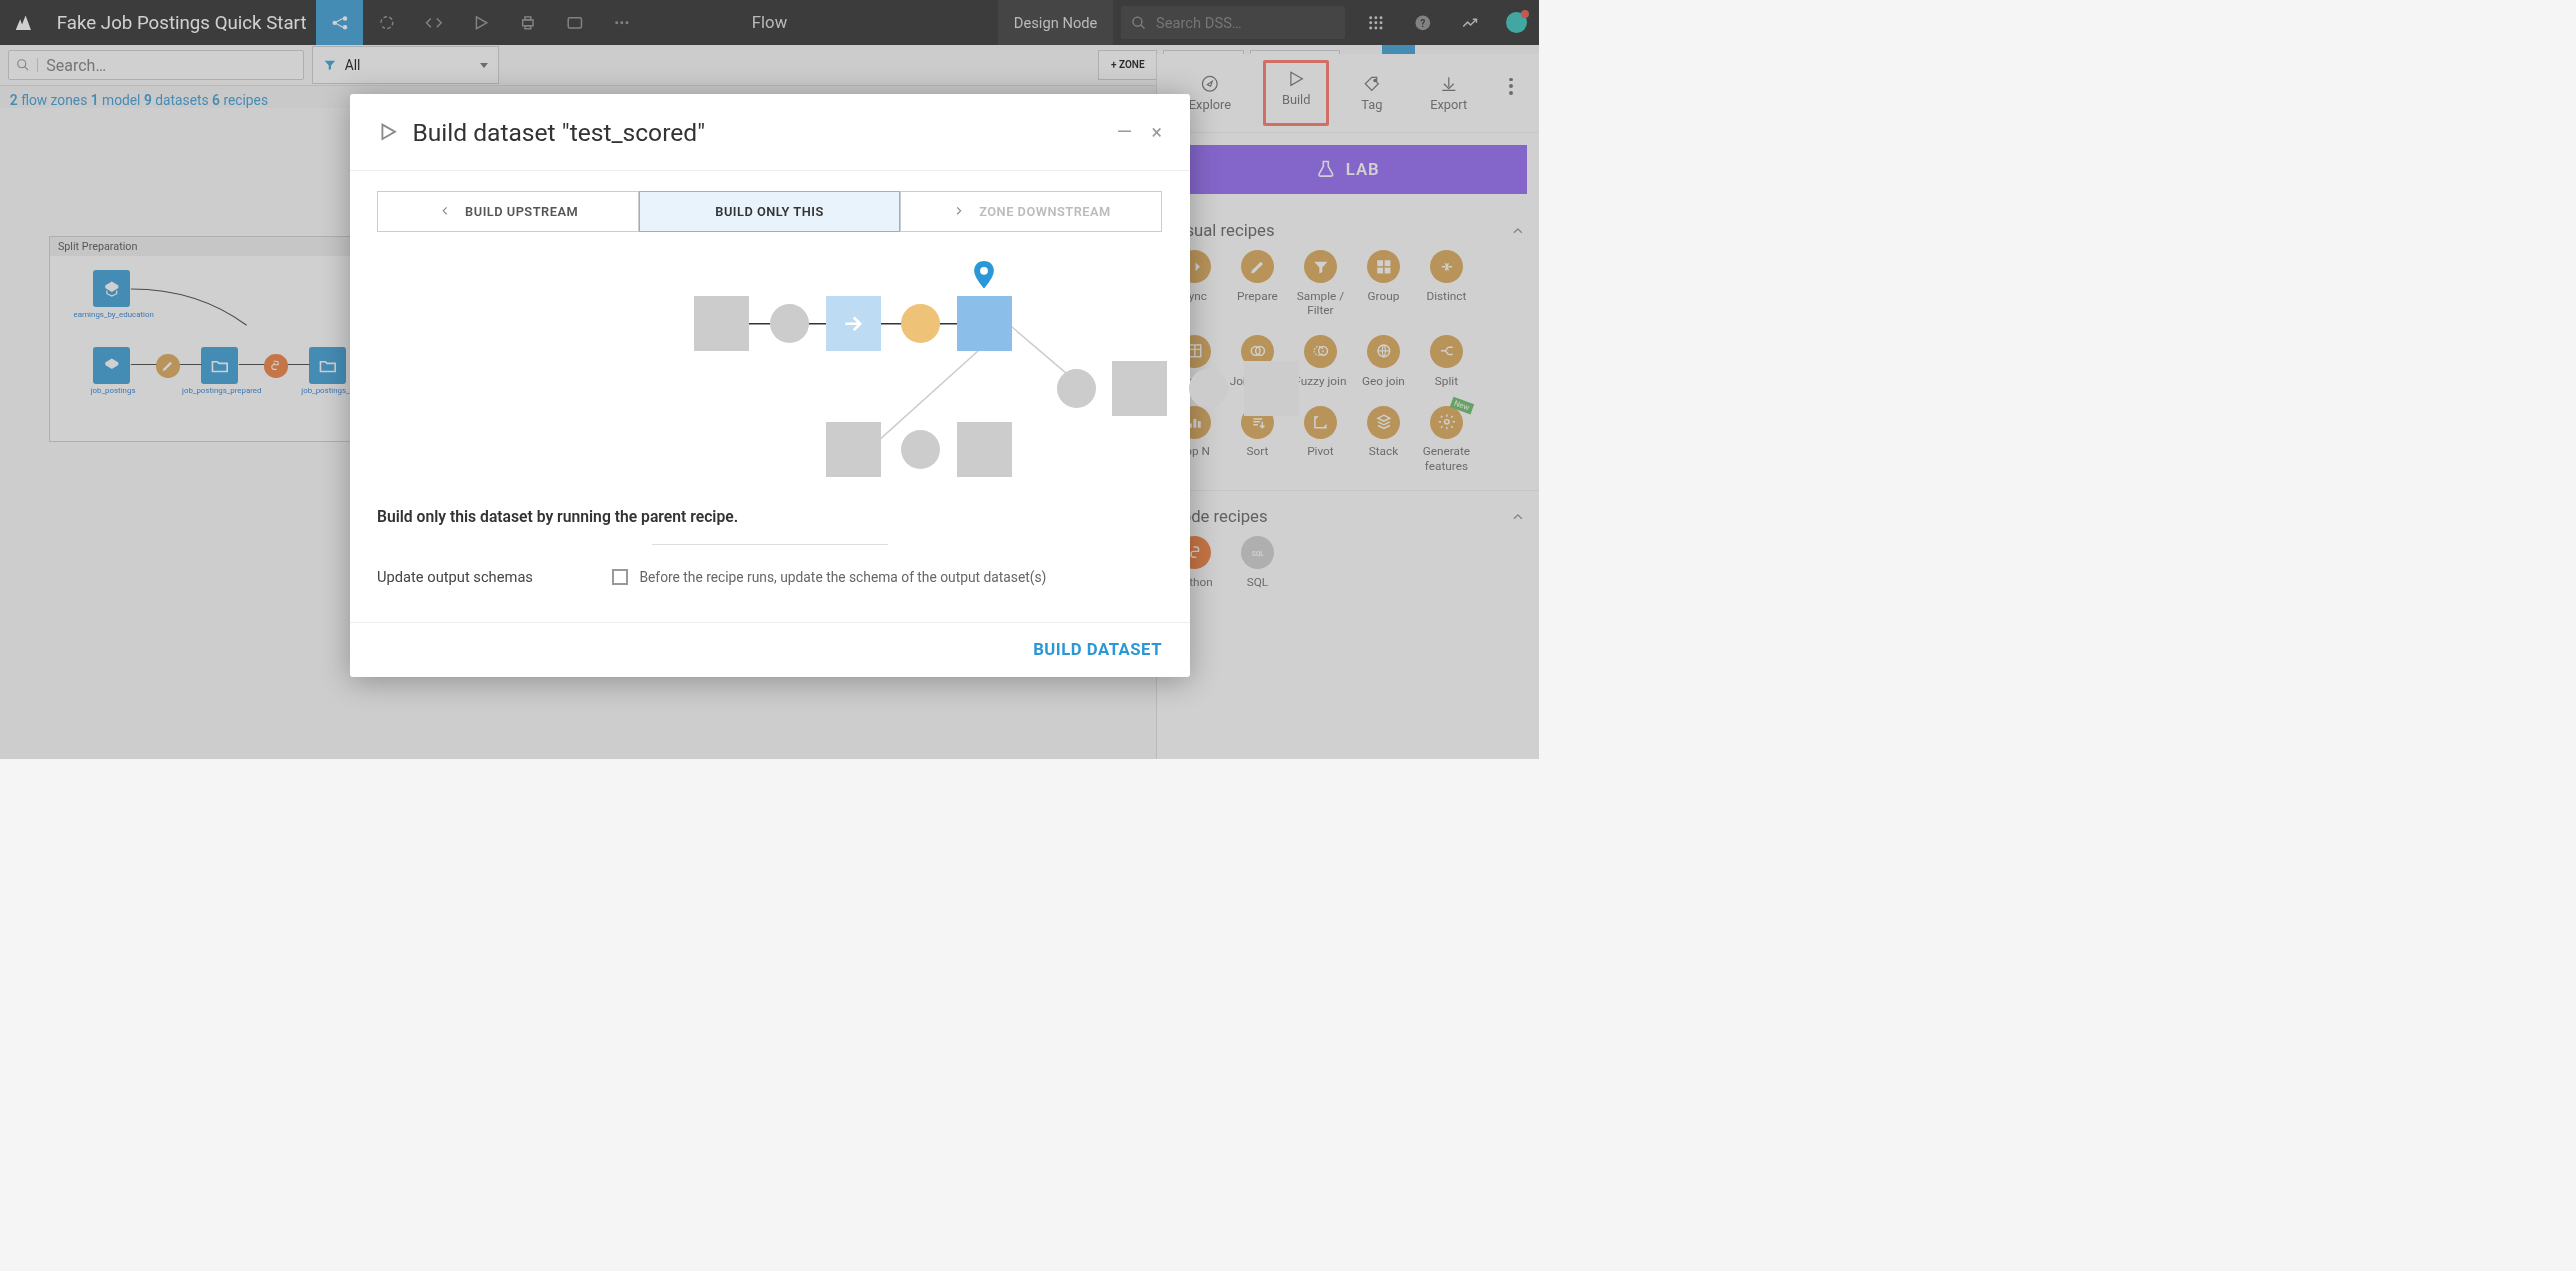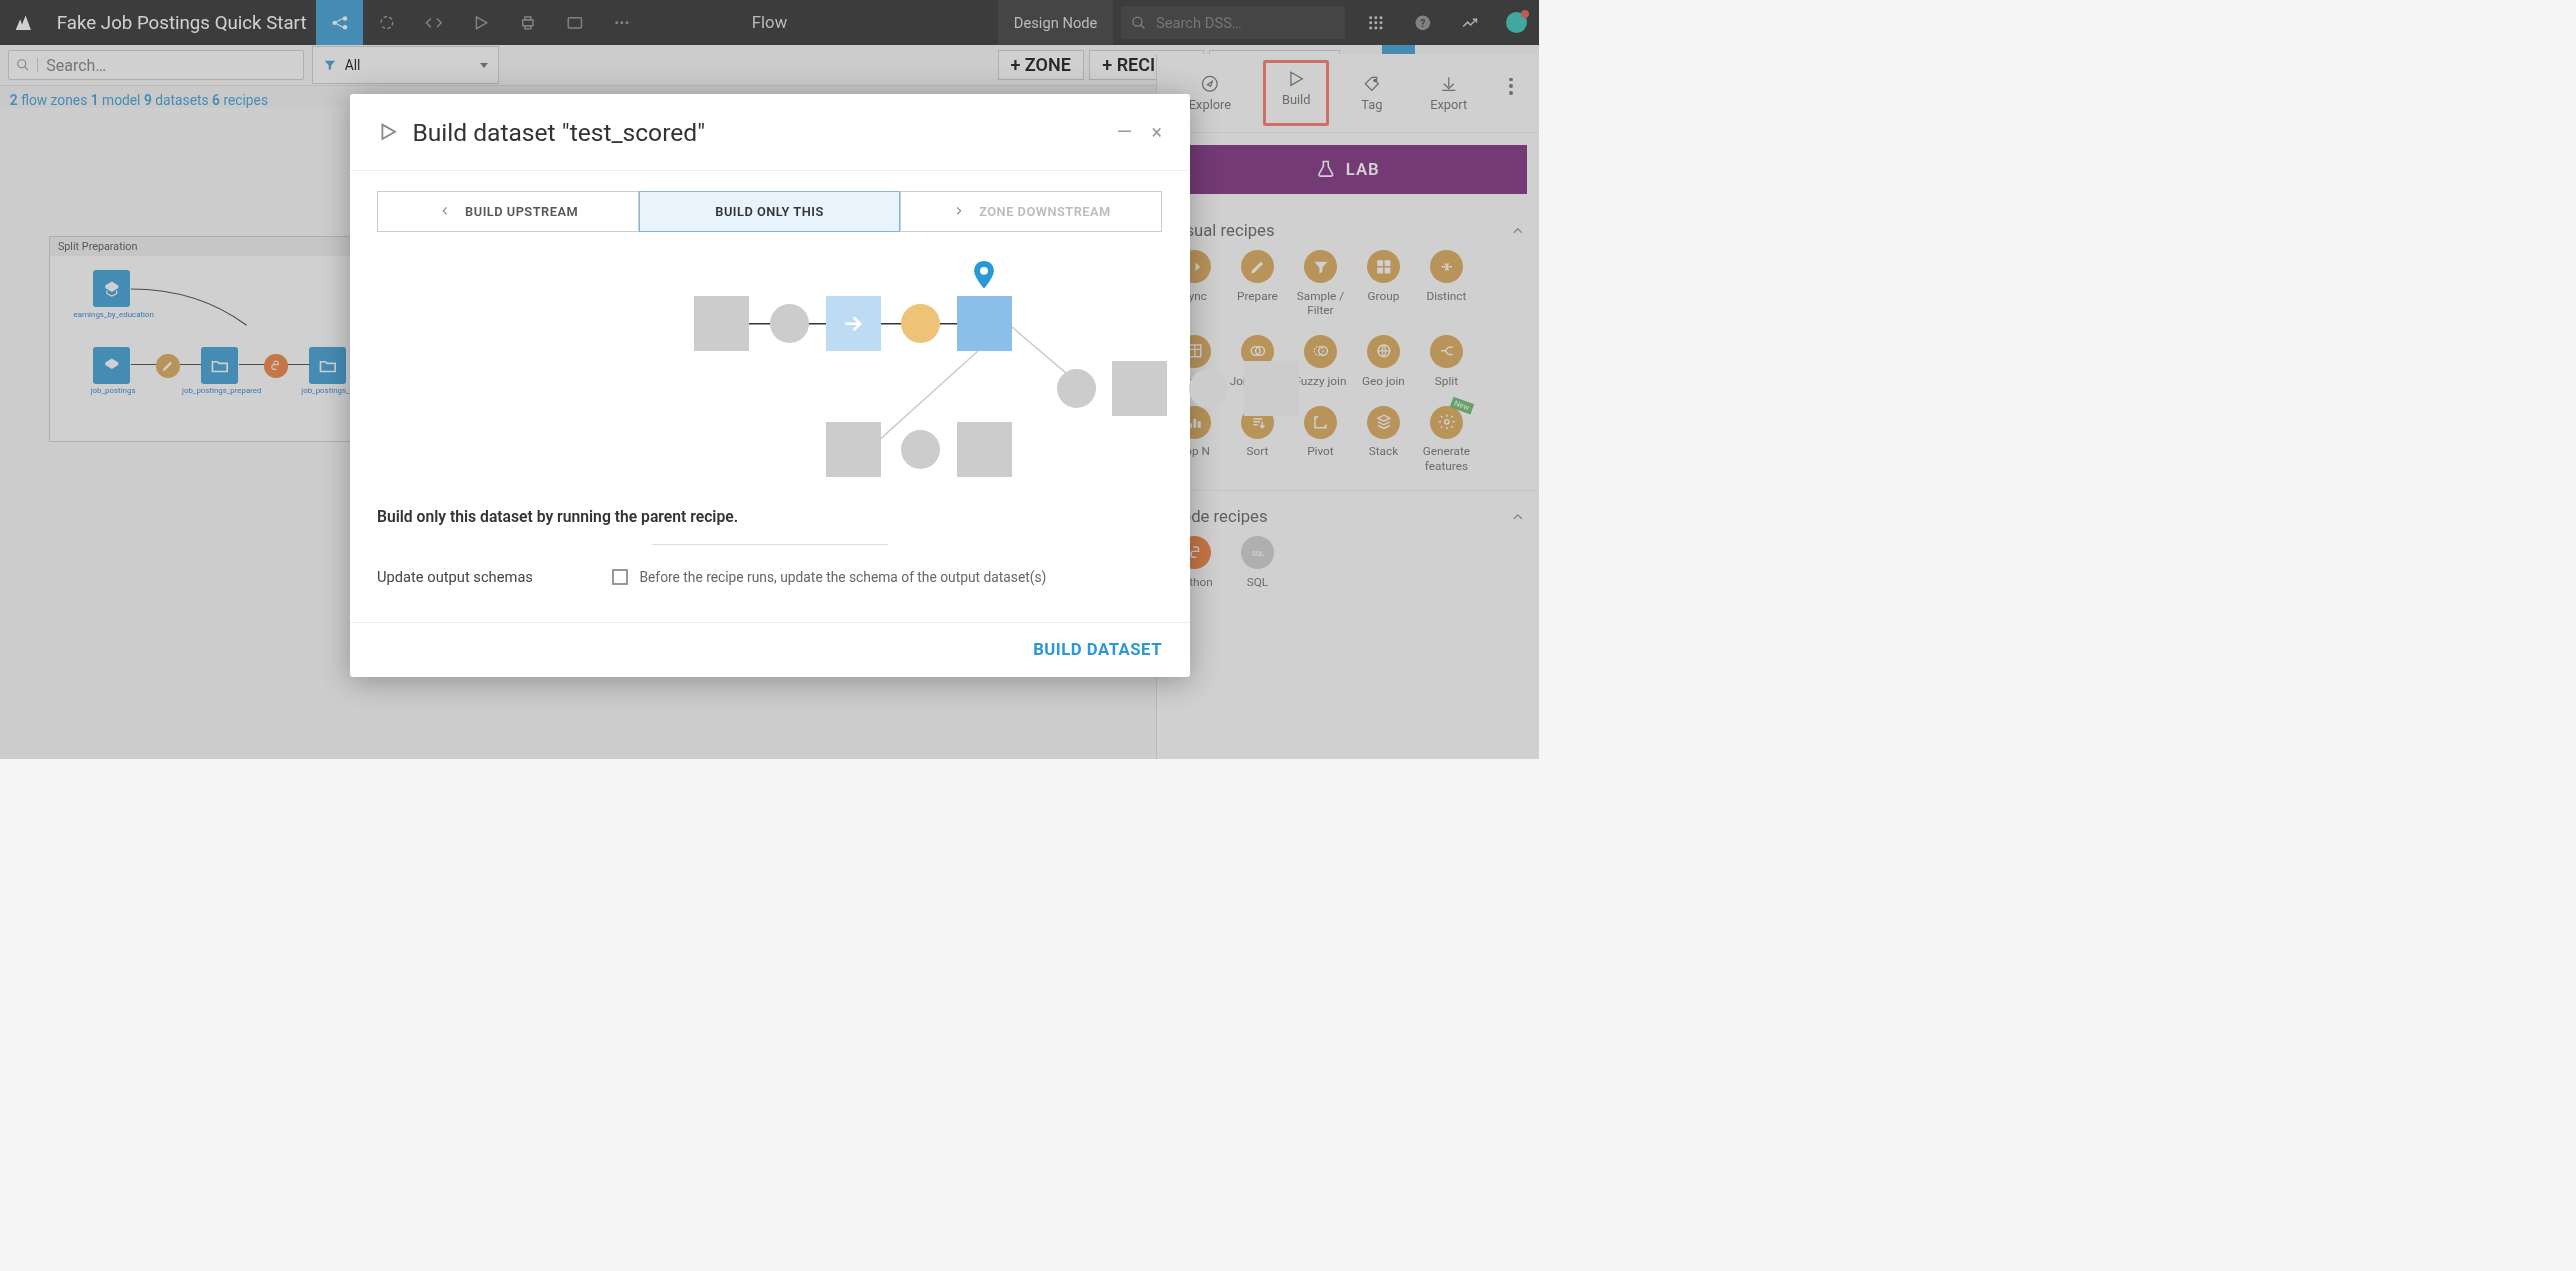--- a/index.html
+++ b/index.html
@@ -20,40 +20,40 @@
 .notif{background:#26c1b5;border-radius:50%;width:21.6px;height:21.6px;position:relative;margin:0 11.8px}
 .notif::after{content:"";position:absolute;top:-2px;right:-2px;width:7.9px;height:7.9px;background:#e84b3c;border-radius:50%}
 .secondbar{height:41px;background:#f9f9f9;border-bottom:1px solid #ddd;display:flex;align-items:center;padding:0 7.9px}
 .search2{display:flex;align-items:center;border:1px solid #ccc;height:29.5px;border-radius:2px;background:#fff}
 .search2-icon{width:29.5px;display:flex;align-items:center;justify-content:center;border-right:1px solid #ccc}
 .search2 input{border:none;outline:none;padding:0 7.9px;width:265px;font-size:16px}
 .filter-btn{margin-left:7.9px;border:1px solid #ccc;height:38px;width:187px;background:#fff;display:flex;align-items:center;padding:0 9.8px;font-size:13.8px}
 .filter-btn svg{width:13.8px;height:13.8px;fill:#2a97d6;margin-right:7.9px}
 .filter-btn .caret{margin-left:auto}
 .secondbar-right{margin-left:auto;display:flex;gap:5.9px;align-items:center}
-.pill{border:1px solid #ccc;background:#fff;height:29.5px;padding:0 11.8px;font-size:18px;font-weight:600;display:flex;align-items:center;gap:5.9px;cursor:pointer}
+.pill{border:1px solid #ccc;background:#fff;height:29.5px;padding:0 11.8px;font-size:10px;font-weight:600;display:flex;align-items:center;gap:5.9px;cursor:pointer}
 .arrow-go{width:29.5px;height:29.5px;display:flex;align-items:center;justify-content:center}
 .folder-tab{background:#2a97d6;width:33px;height:41px;margin-top:-5.9px;display:flex;align-items:center;justify-content:center}
 .ds-name{font-size:16.7px;font-weight:500;padding:0 11.8px}
 .statsline{font-size:13.8px;padding:5.9px 9.8px;color:#666}
 .statsline b{color:#2a97d6;font-weight:600}
 .statsline a{color:#2a97d6;text-decoration:none}
 .canvas{position:absolute;top:108px;left:0;right:0;bottom:0;background:#fafafa}
 .zone-box{position:absolute;left:49px;top:128px;width:305px;height:206px;border:1px solid #ccc;background:#fff}
 .zone-head{background:#f0f0f0;padding:2.9px 7.9px;font-size:10.8px;color:#444}
 .node-sq{width:37px;height:37px;background:#2a97d6;border-radius:2.9px;position:absolute;display:flex;align-items:center;justify-content:center}
 .node-sq svg{fill:#fff;width:19.6px;height:19.6px}
 .node-ci{width:23.6px;height:23.6px;border-radius:50%;background:#dba14a;position:absolute;display:flex;align-items:center;justify-content:center}
 .node-lbl{position:absolute;font-size:7.9px;color:#1976d2;text-align:center;width:79px}
 .rightpanel{position:absolute;right:0;top:54px;bottom:0;width:383px;background:#fff;border-left:1px solid #ddd}
 .action-row{display:flex;justify-content:space-around;padding:13.8px 7.9px;border-bottom:1px solid #eee}
 .action-btn{display:flex;flex-direction:column;align-items:center;gap:3.9px;font-size:12.8px;color:#666;cursor:pointer;padding:5.9px 15.7px}
 .action-btn svg{width:19.6px;height:19.6px;stroke:#666;stroke-width:1.5;fill:none}
 .action-btn.highlighted{border:3.9px solid #ff6b5b;border-radius:2px;margin:-7.9px 0}
-.lab-btn{background:#701a75;color:#fff;height:49px;margin:11.8px;display:flex;align-items:center;justify-content:center;gap:9.8px;font-size:16.7px;font-weight:600;letter-spacing:1px;cursor:pointer}
+.lab-btn{background:#8b5cf6;color:#fff;height:49px;margin:11.8px;display:flex;align-items:center;justify-content:center;gap:9.8px;font-size:16.7px;font-weight:600;letter-spacing:1px;cursor:pointer}
 .section-head{display:flex;align-items:center;padding:15.7px 13.8px 9.8px;font-size:16.7px;color:#555}
 .section-head .chev{margin-left:auto}
 .recipe-grid{display:flex;flex-wrap:wrap;padding:0 5.9px}
 .recipe-item{width:63px;display:flex;flex-direction:column;align-items:center;margin-bottom:17.7px;text-align:center}
 .recipe-icon{width:33px;height:33px;border-radius:50%;background:#dba14a;display:flex;align-items:center;justify-content:center;margin-bottom:5.9px;position:relative}
 .recipe-icon svg{width:17.7px;height:17.7px;fill:#fff}
 .recipe-icon.new::after{content:"New";position:absolute;top:-5.9px;right:-9.8px;background:#5cb85c;color:#fff;font-size:7.9px;padding:1px 2.9px;transform:rotate(20deg)}
 .recipe-lbl{font-size:11.8px;color:#666;line-height:1.2}
 .recipe-icon.grey{background:#ccc}
 .recipe-icon.orange{background:#f0732b}

